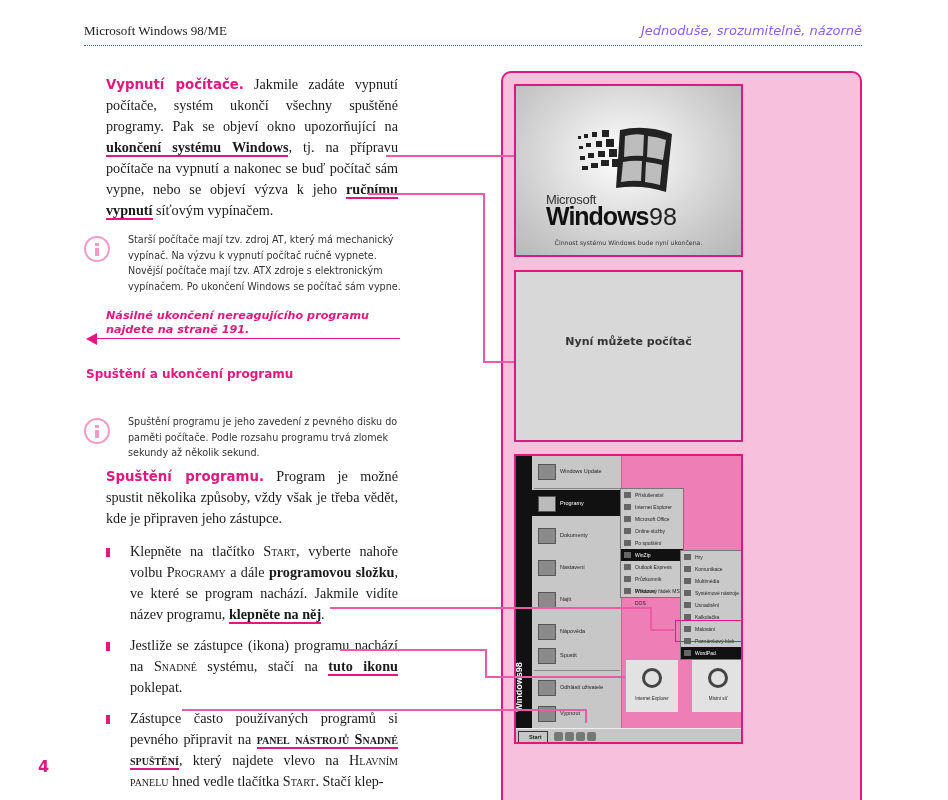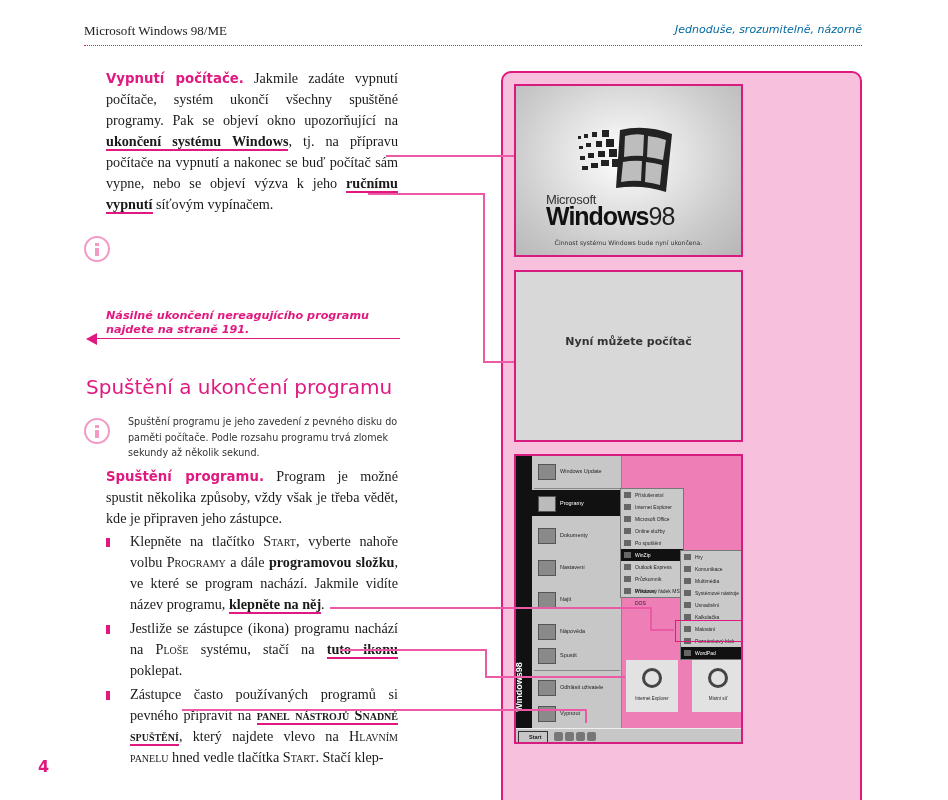--- a/index.html
+++ b/index.html
@@ -1,21 +1,21 @@
 <!DOCTYPE html>
 <html><head>
 <meta charset="utf-8">
 <style>
   * { box-sizing: border-box; margin: 0; padding: 0; }
   html, body { width: 948px; height: 800px; background: #ffffff; overflow: hidden; }
   body { position: relative; font-family: "Liberation Serif", serif; color: #1a1a1a; }
 
   
   .hdr-left { position: absolute; left: 84px; top: 23px; font-size: 13px; color: #222; }
-  .hdr-right { position: absolute; right: 86px; top: 23px; font-family: "DejaVu Sans", sans-serif; font-style: italic; font-size: 11px; color: #0369a1; }
+  .hdr-right { position: absolute; right: 86px; top: 23px; font-family: "DejaVu Sans", sans-serif; font-style: italic; font-size: 13px; color: #8b5cf6; }
   .hdr-rule { position: absolute; left: 84px; top: 45px; width: 778px; border-top: 1px dotted #e0187f; }
 
   
   .para { position: absolute; left: 106px; width: 292px; font-size: 14.2px; line-height: 21px; text-align: justify; }
   .para .lead { font-family: "DejaVu Sans", sans-serif; font-weight: bold; color: #e0187f; font-size: 13.3px; }
   .para b { font-weight: bold; }
   .ul { border-bottom: 2px solid #e0187f; }
   .sc { font-variant: small-caps; }
 
   
@@ -23,44 +23,44 @@
   .note .icon { position: absolute; left: 0; top: 4px; width: 26px; height: 26px; border: 2px solid #f29ac6; border-radius: 50%; }
   .note .icon::before { content: ""; position: absolute; left: 9px; top: 5px; width: 4px; height: 3px; background: #f29ac6; }
   .note .icon::after { content: ""; position: absolute; left: 9px; top: 10px; width: 4px; height: 8px; background: #f29ac6; }
   .note .txt { margin-left: 44px; font-family: "DejaVu Sans", sans-serif; font-size: 9.6px; line-height: 15.5px; color: #333; }
 
   
   .xref { position: absolute; left: 106px; top: 309px; width: 300px; font-family: "DejaVu Sans", sans-serif; font-weight: bold; font-style: italic; font-size: 11.2px; line-height: 14px; color: #e0187f; }
   .xref-line { position: absolute; left: 96px; top: 338px; width: 304px; border-top: 1.5px solid #e0187f; }
   .xref-arrow { position: absolute; left: 86px; top: 333px; width: 0; height: 0; border-top: 6px solid transparent; border-bottom: 6px solid transparent; border-right: 11px solid #e0187f; }
 
-  .h2 { position: absolute; left: 86px; top: 367px; font-family: "DejaVu Sans", sans-serif; font-weight: normal; font-size: 20px; color: #e0187f; margin-top: 8px; }
+  .h2 { position: absolute; left: 86px; top: 367px; font-family: "DejaVu Sans", sans-serif; font-weight: bold; font-size: 12px; color: #e0187f; }
 
   .bullets { position: absolute; left: 106px; top: 531px; width: 292px; list-style: none; font-size: 14.2px; line-height: 21px; text-align: justify; }
-  .bullets li { position: relative; padding-left: 24px; margin-bottom: 3px; }
+  .bullets li { position: relative; padding-left: 24px; margin-bottom: 3px; margin-top: 10px; }
   .bullets li::before { content: ""; position: absolute; left: 0; top: 7px; width: 4px; height: 9px; background: #e0187f; }
 
   .pagenum { position: absolute; left: 38px; top: 757px; font-family: "DejaVu Sans", sans-serif; font-weight: bold; font-size: 16px; color: #e0187f; }
 
   
   .cl { position: absolute; background: #ec5aa6; }
 
   
   .panel { position: absolute; left: 501px; top: 71px; width: 361px; height: 740px; background: #f7c0dc; border: 2px solid #e0187f; border-radius: 10px; }
 
   .shot { position: absolute; border: 2px solid #d81b7f; overflow: hidden; }
   .shot1 { left: 514px; top: 84px; width: 229px; height: 173px; background: radial-gradient(ellipse at 48% 42%, #ffffff 0%, #e4e4e4 35%, #c9c9c9 70%, #b6b6b6 100%); }
   .shot2 { left: 514px; top: 270px; width: 229px; height: 172px; background: #d8d8d8; }
   .shot3 { left: 514px; top: 454px; width: 229px; height: 290px; background: #ee7fb6; }
 
   
   .flag { position: absolute; left: 60px; top: 40px; width: 100px; height: 72px; }
   .ms-text { position: absolute; left: 30px; top: 106px; font-family: "Liberation Sans", sans-serif; font-size: 13px; color: #333; letter-spacing: -0.3px; }
   .win-text { position: absolute; left: 30px; top: 116px; font-family: "Liberation Sans", sans-serif; font-weight: bold; font-size: 25px; color: #111; letter-spacing: -1px; }
-  .win-text span { font-weight: normal; color: #222; }
+  .win-text span { font-weight: normal; color: #222; font-family: Liberation Mono, monospace; }
   .shutdown-msg { position: absolute; left: 0; width: 100%; top: 153px; text-align: center; font-family: "DejaVu Sans", sans-serif; font-size: 6.2px; color: #333; }
 
   .safe-msg { position: absolute; left: 0; width: 100%; top: 62px; text-align: center; font-family: "DejaVu Sans", sans-serif; font-weight: bold; font-size: 11px; line-height: 15px; color: #333; }
 
   
   .sm-stripe { position: absolute; left: 0; top: 0; width: 16px; height: 272px; background: #111; }
   .sm-stripe span { position: absolute; left: -22px; bottom: 36px; transform: rotate(-90deg); color: #fff; font-family: "Liberation Sans", sans-serif; font-weight: bold; font-size: 9px; white-space: nowrap; }
   .sm-menu { position: absolute; left: 16px; top: 0; width: 90px; height: 272px; background: #c7c7c7; border-right: 1px solid #888; }
   .sm-item { position: absolute; left: 0; width: 90px; height: 26px; font-family: "Liberation Sans", sans-serif; font-size: 5.5px; color: #222; padding-left: 28px; line-height: 26px; }
   .sm-item::before { content: ""; position: absolute; left: 6px; top: 6px; width: 16px; height: 14px; background: #8a8a8a; border: 1px solid #555; }
@@ -80,46 +80,47 @@
   .deskicon .lbl { position: absolute; left: 0; width: 100%; top: 36px; text-align: center; font-family: "Liberation Sans", sans-serif; font-size: 4.5px; color: #222; }
   .hl-box { position: absolute; border: 1.5px solid #e0187f; }
 </style>
 </head>
 <body>
 
 <div class="hdr-left">Microsoft Windows 98/ME</div>
 <div class="hdr-right">Jednoduše, srozumitelně, názorně</div>
 <div class="hdr-rule"></div>
 
-<p class="para" style="top:68px;">
+<p class="para" style="top:74px;">
   <span class="lead">Vypnutí počítače.</span><span> Jakmile zadáte vypnutí počítače, systém ukončí všechny spuštěné programy. Pak se objeví okno upozorňující na </span><b class="ul">ukončení systému Windows</b><span>, tj. na přípravu počítače na vypnutí a nakonec se buď počítač sám vypne, nebo se objeví výzva k jeho </span><b class="ul">ručnímu vypnutí</b><span> síťovým vypínačem.</span>
 </p>
 
 <div class="note" style="top:232px;">
   <span class="icon"></span>
+  <div class="txt">Starší počítače mají tzv. zdroj AT, který má mechanický vypínač. Na výzvu k vypnutí počítač ručně vypnete. Novější počítače mají tzv. ATX zdroje s elektronickým vypínačem. Po ukončení Windows se počítač sám vypne.</div>
 </div>
 
 <div class="xref">Násilné ukončení nereagujícího programu najdete na straně 191.</div>
 <div class="xref-line"></div>
 <div class="xref-arrow"></div>
 
 <h2 class="h2">Spuštění a ukončení programu</h2>
 
 <div class="note" style="top:414px;">
   <span class="icon"></span>
   <div class="txt">Spuštění programu je jeho zavedení z pevného disku do paměti počítače. Podle rozsahu programu trvá zlomek sekundy až několik sekund.</div>
 </div>
 
 <p class="para" style="top:466px;">
   <span class="lead">Spuštění programu.</span><span> Program je možné spustit několika způsoby, vždy však je třeba vědět, kde je připraven jeho zástupce.</span>
 </p>
 
 <ul class="bullets">
   <li><span>Klepněte na tlačítko </span><span class="sc">Start</span><span>, vyberte nahoře volbu </span><span class="sc">Programy</span><span> a dále </span><b>programovou složku</b><span>, ve které se program nachází. Jakmile vidíte název programu, </span><b class="ul">klepněte na něj</b><span>.</span></li>
-  <li><span>Jestliže se zástupce (ikona) programu nachází na </span><span class="sc">Ploše</span><span> systému, stačí na </span><b class="ul">tuto ikonu</b><span> poklepat.</span></li>
+  <li><span>Jestliže se zástupce (ikona) programu nachází na </span><span class="sc">Snadné</span><span> systému, stačí na </span><b class="ul">tuto ikonu</b><span> poklepat.</span></li>
   <li><span>Zástupce často používaných programů si pevného připravit na </span><b class="ul sc">panel nástrojů Snadné spuštění</b><span>, který najdete vlevo na </span><span class="sc">Hlavním panelu</span><span> hned vedle tlačítka </span><span class="sc">Start</span><span>. Stačí klep-</span></li>
 </ul>
 
 <div class="pagenum">4</div>
 
 <div class="panel"></div>
 
 <div class="shot shot1">
   <svg class="flag" viewBox="0 0 100 72">
     <g fill="#222">

